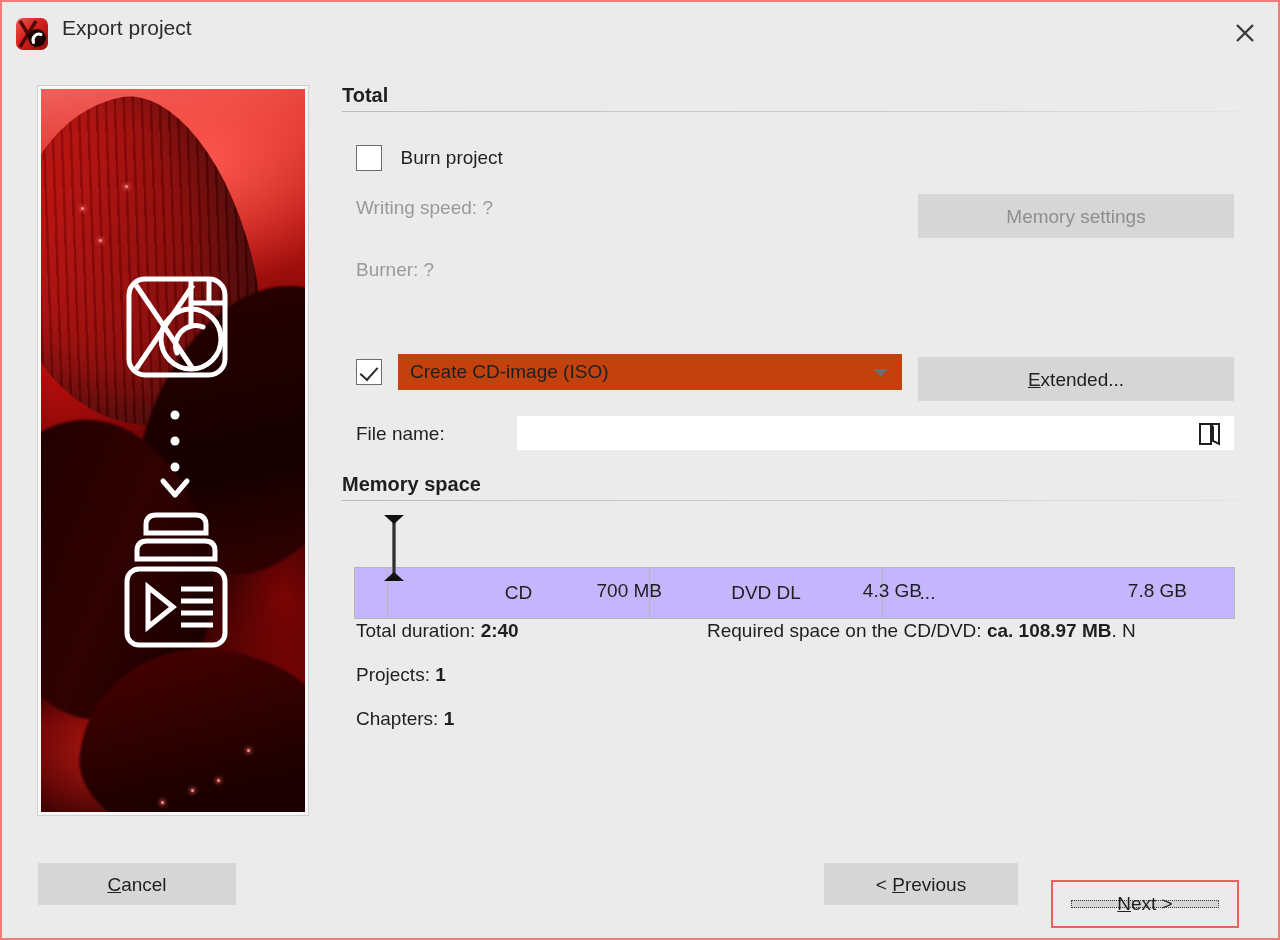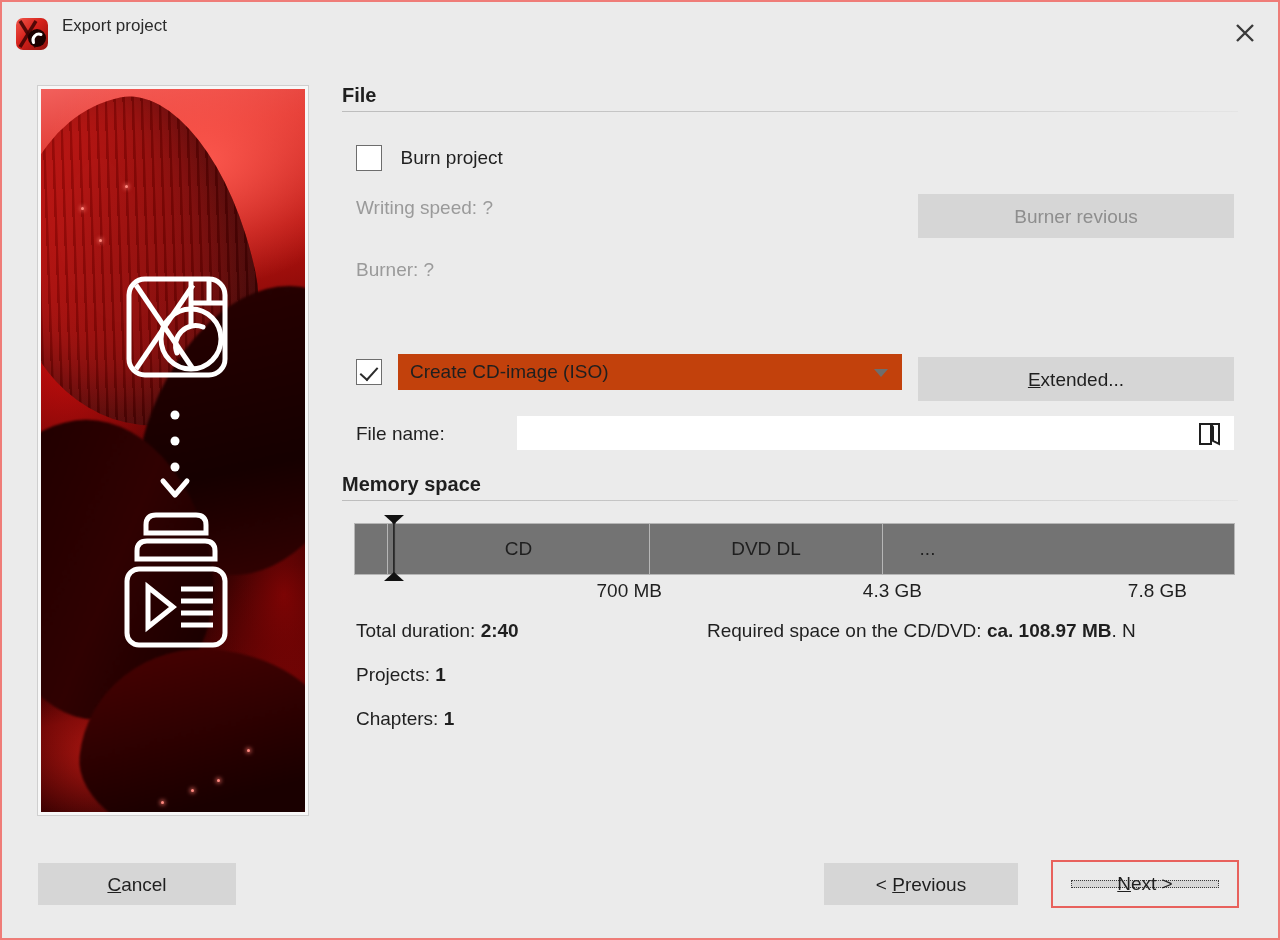--- a/index.html
+++ b/index.html
@@ -39,21 +39,21 @@
     background: linear-gradient(135deg, #f2564a 0%, #d4211b 45%, #8e0f0c 100%);
     overflow: hidden;
   }
   .app-icon .ic-x {
     position: absolute;
     left: 0; top: 0; width: 32px; height: 32px;
   }
   .title-text {
     position: absolute;
     left: 60px; top: 14px;
-    font-size: 17px;
+    font-size: 21px;
     color: #2b2b2b;
     letter-spacing: 0px;
     white-space: nowrap;
   }
   .close-btn {
     position: absolute;
     right: 16px; top: 14px;
     width: 34px; height: 34px;
     cursor: pointer;
   }
@@ -263,22 +263,23 @@
     width: 24px; height: 26px;
     cursor: pointer;
   }
 
   
   .membar {
     position: absolute;
     box-sizing: border-box;
     display: flex;
     border: 1px solid #b6b6b6;
-    background: #737373;
+    background: #c4b5fd;
     height: 52px;
+    margin-top: 44px;
   }
   .memseg {
     box-sizing: border-box;
     border-right: 1px solid #b6b6b6;
     display: flex;
     align-items: center;
     justify-content: center;
     font-size: 19px;
     color: #1f1f1f;
   }
@@ -318,20 +319,21 @@
   .footer-btn {
     position: absolute;
     height: 42px;
   }
   .next-wrap {
     position: absolute;
     box-sizing: border-box;
     border: 2px solid #e8615c;
     padding: 18px;
     background: #ebebeb;
+    margin-top: 20px;
   }
   .next-inner {
     box-sizing: border-box;
     width: 100%; height: 100%;
     border: 1px dotted #3a3a3a;
     background: #d6d6d6;
     display: flex;
     align-items: center;
     justify-content: center;
     font-size: 19px;
@@ -405,33 +407,33 @@
         <path d="M140 500 L172 500"></path>
         <path d="M140 512 L172 512"></path>
         <path d="M140 524 L172 524"></path>
         <path d="M140 536 L172 536"></path>
       </g>
     </svg>
   </div>
 
   <div class="pane">
 
-    <div class="section-head">File</div>
+    <div class="section-head">Total</div>
     <div class="rule"></div>
   </div>
 
   <div class="row" style="left:354px; top:143px;">
     <span class="chk"></span>
     <span class="chk-label">Burn project</span>
   </div>
 
   <div class="row dim-text" style="left:354px; top:195px;">Writing speed: ?</div>
   <div class="row dim-text" style="left:354px; top:257px;">Burner: ?</div>
 
-  <div class="btn disabled footer-btn" style="left:916px; top:192px; width:316px; height:44px;">Burner revious</div>
+  <div class="btn disabled footer-btn" style="left:916px; top:192px; width:316px; height:44px;">Memory settings</div>
 
 
   <span class="chk checked" style="position:absolute; left:354px; top:357px;"></span>
 
   <div class="combo" style="position:absolute; left:396px; top:352px; width:504px;">
     <span class="combo-text">Create CD-image (ISO)</span>
     <span class="combo-arrow"></span>
   </div>
 
   <div class="btn footer-btn" style="left:916px; top:355px; width:316px; height:44px;">

